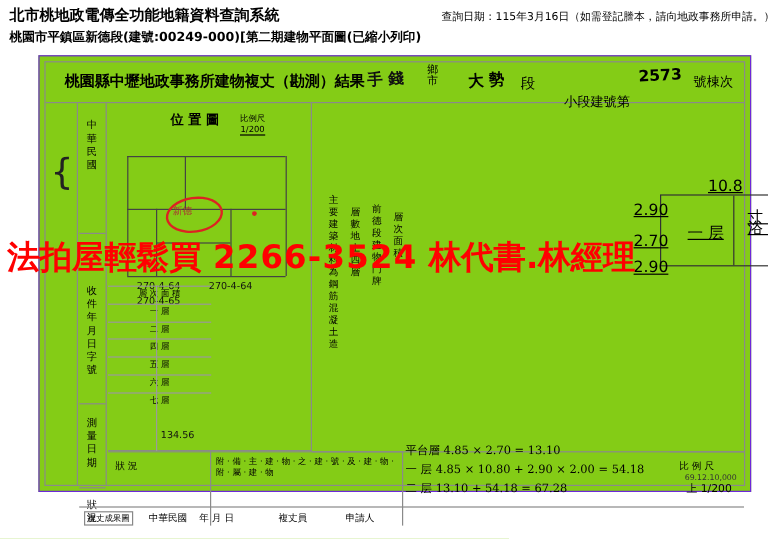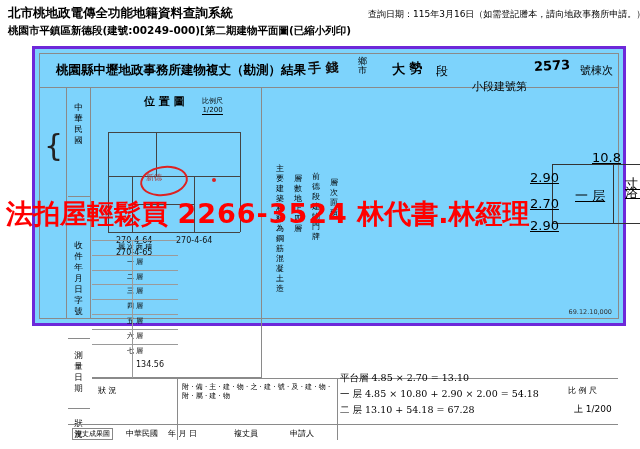--- a/index.html
+++ b/index.html
@@ -25,23 +25,23 @@
     white-space:nowrap;
   }
   .hdr-right{
     position:absolute;left:368px;top:8px;
     font-size:9px;
     white-space:nowrap;
   }
   
   .sheet{
     position:absolute;left:32px;top:46px;
-    width:594px;height:280px;
-    border:3px solid #6d28d9;
-    background:#7dd3fc;
+    width:594px;height:364px;
+    border:1px solid #6d28d9;
+    background:#84cc16;
     box-sizing:border-box;
   }
   .sheet-inner{
     position:absolute;left:4px;top:4px;right:4px;bottom:4px;
     border:1px solid #8a8a8a;
   }
   
   .form-caption{
     position:absolute;left:0;top:0;width:100%;height:34px;
     border-bottom:1px solid #8a8a8a;
@@ -263,21 +263,20 @@
         <div class="hand-ink" style="left:74px;top:122px;">270-4-64</div>
         <div class="hand-ink" style="left:14px;top:134px;">270-4-65</div>
       </div>
     </div>
 
     <div class="grid-small">
       <div class="vline" style="left:40px;"></div>
       <div class="row">層 次 面 積</div>
       <div class="row">一 層</div>
       <div class="row">二 層</div>
-      <div class="row">三 層</div>
       <div class="row">四 層</div>
       <div class="row">五 層</div>
       <div class="row">六 層</div>
       <div class="row">七 層</div>
       <div class="hand-ink" style="position:absolute;left:44px;top:120px;font-size:8px;">134.56</div>
     </div>
 
     <div class="draw">
       <div class="vtxt" style="left:12px;top:76px;">主要建築材料為鋼筋混凝土造</div>
       <div class="vtxt" style="left:30px;top:86px;">層 數 地上四層</div>

